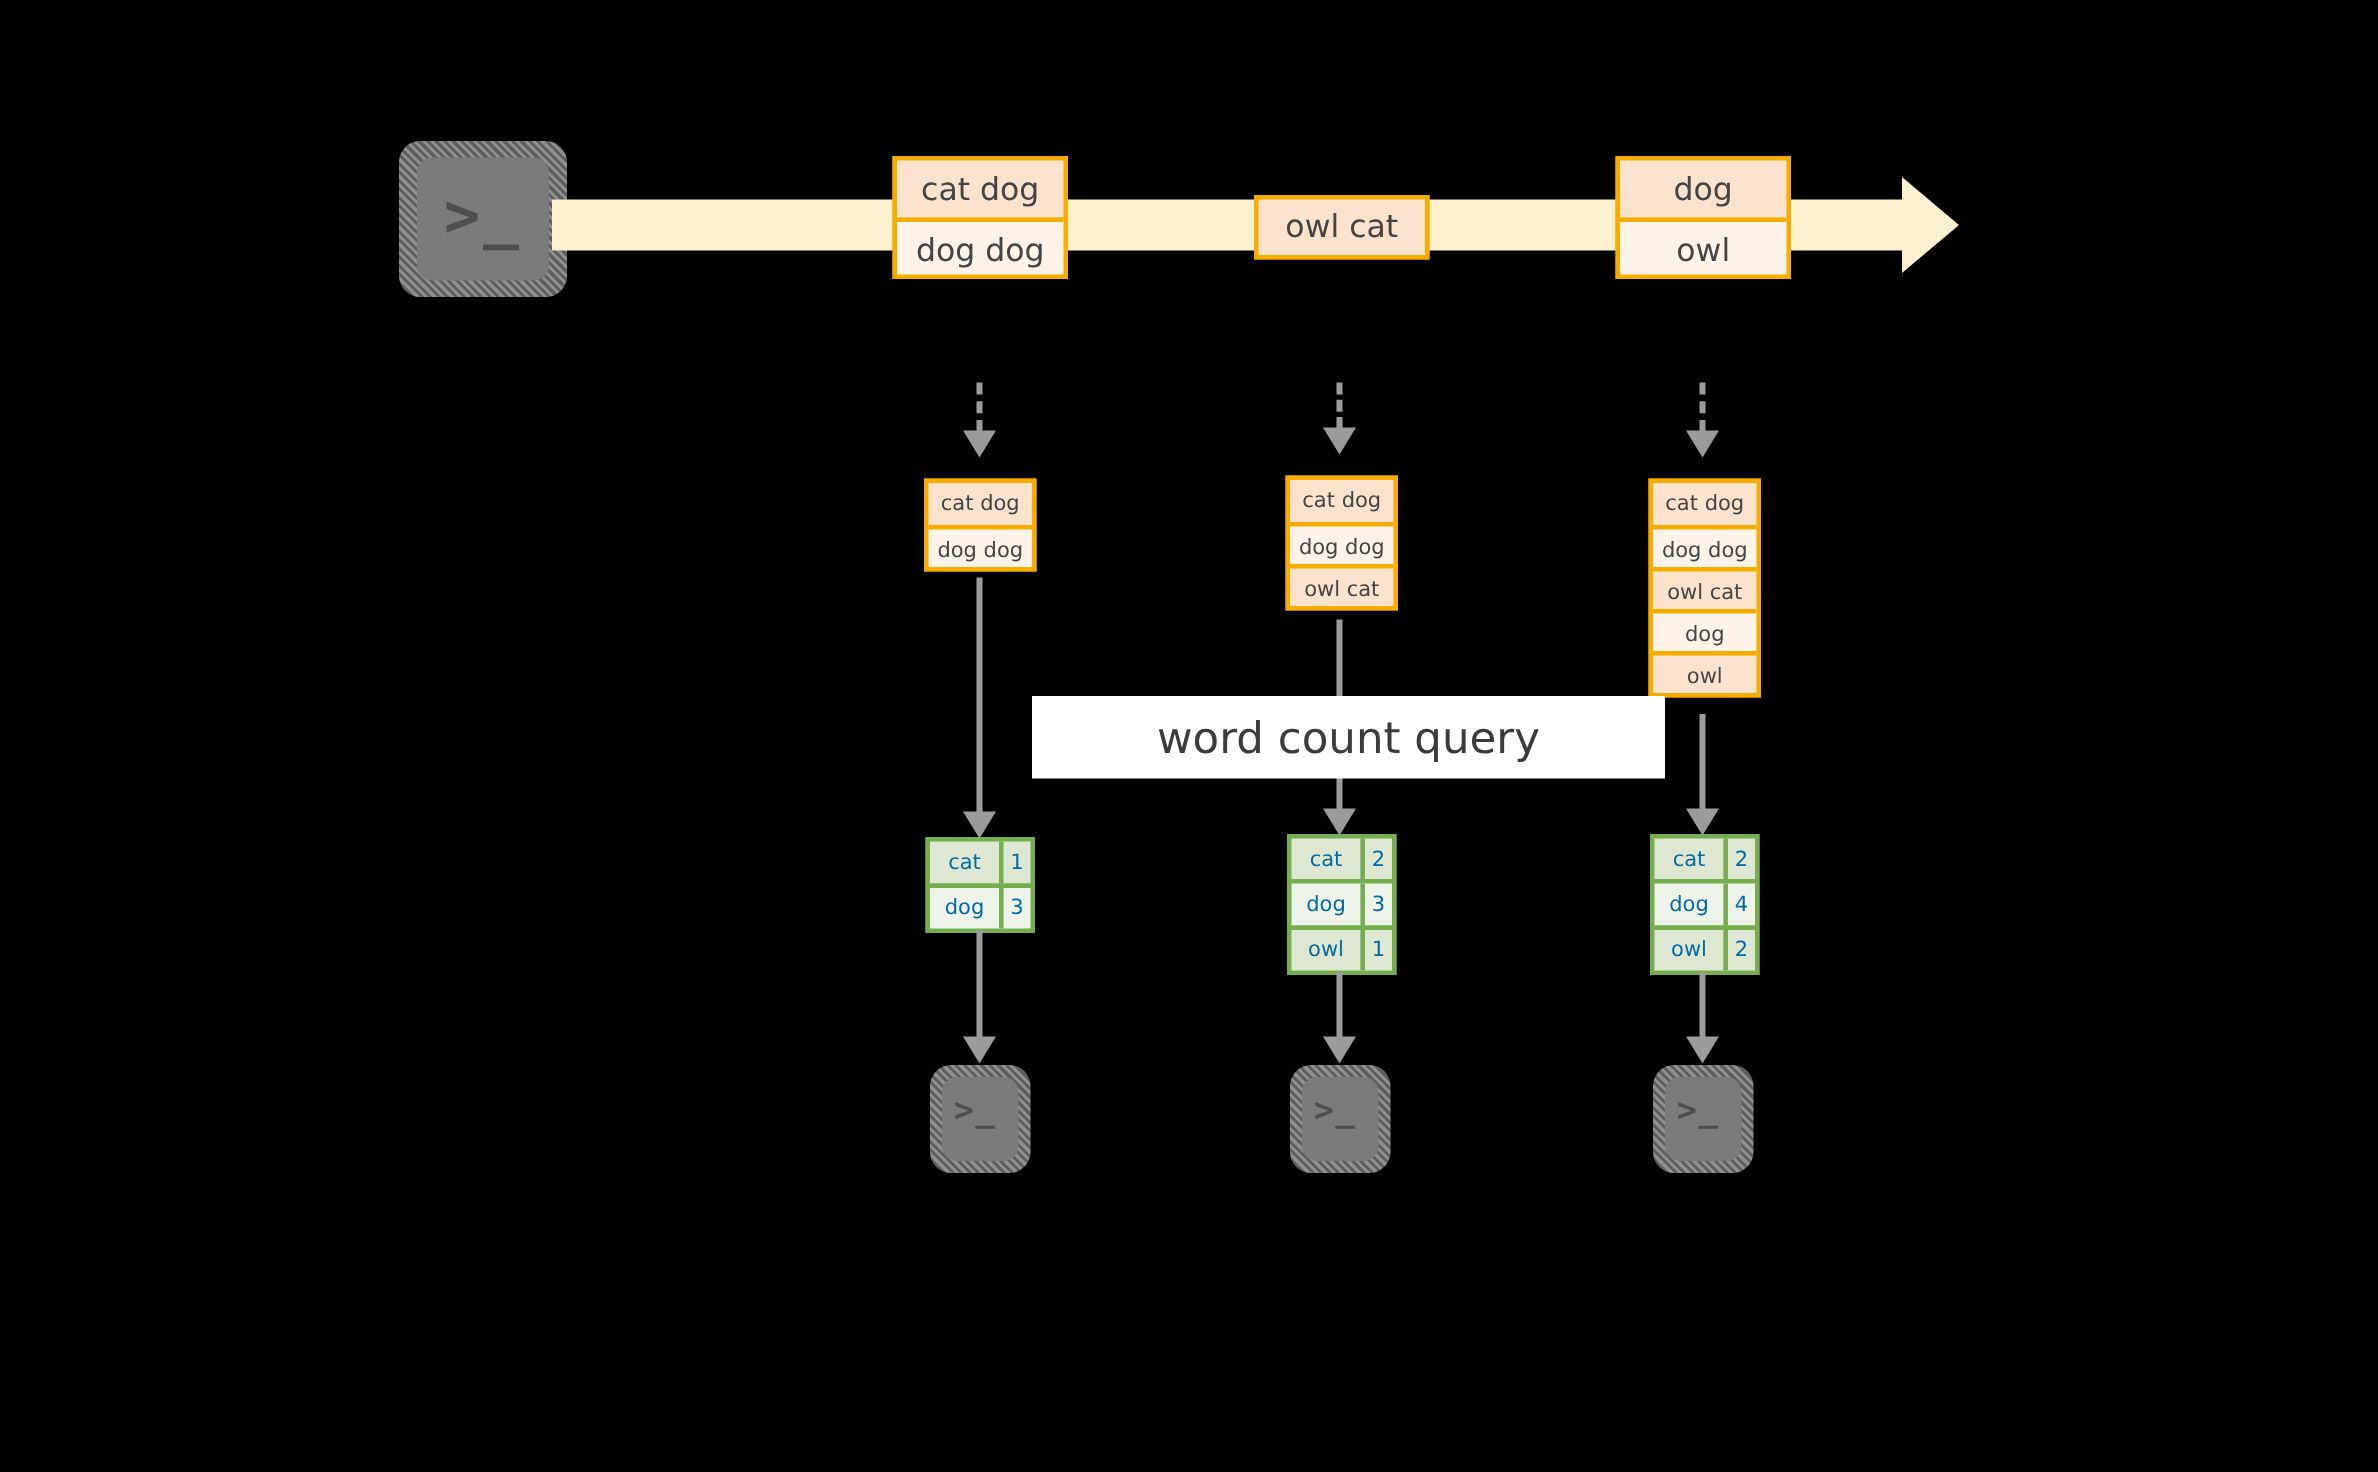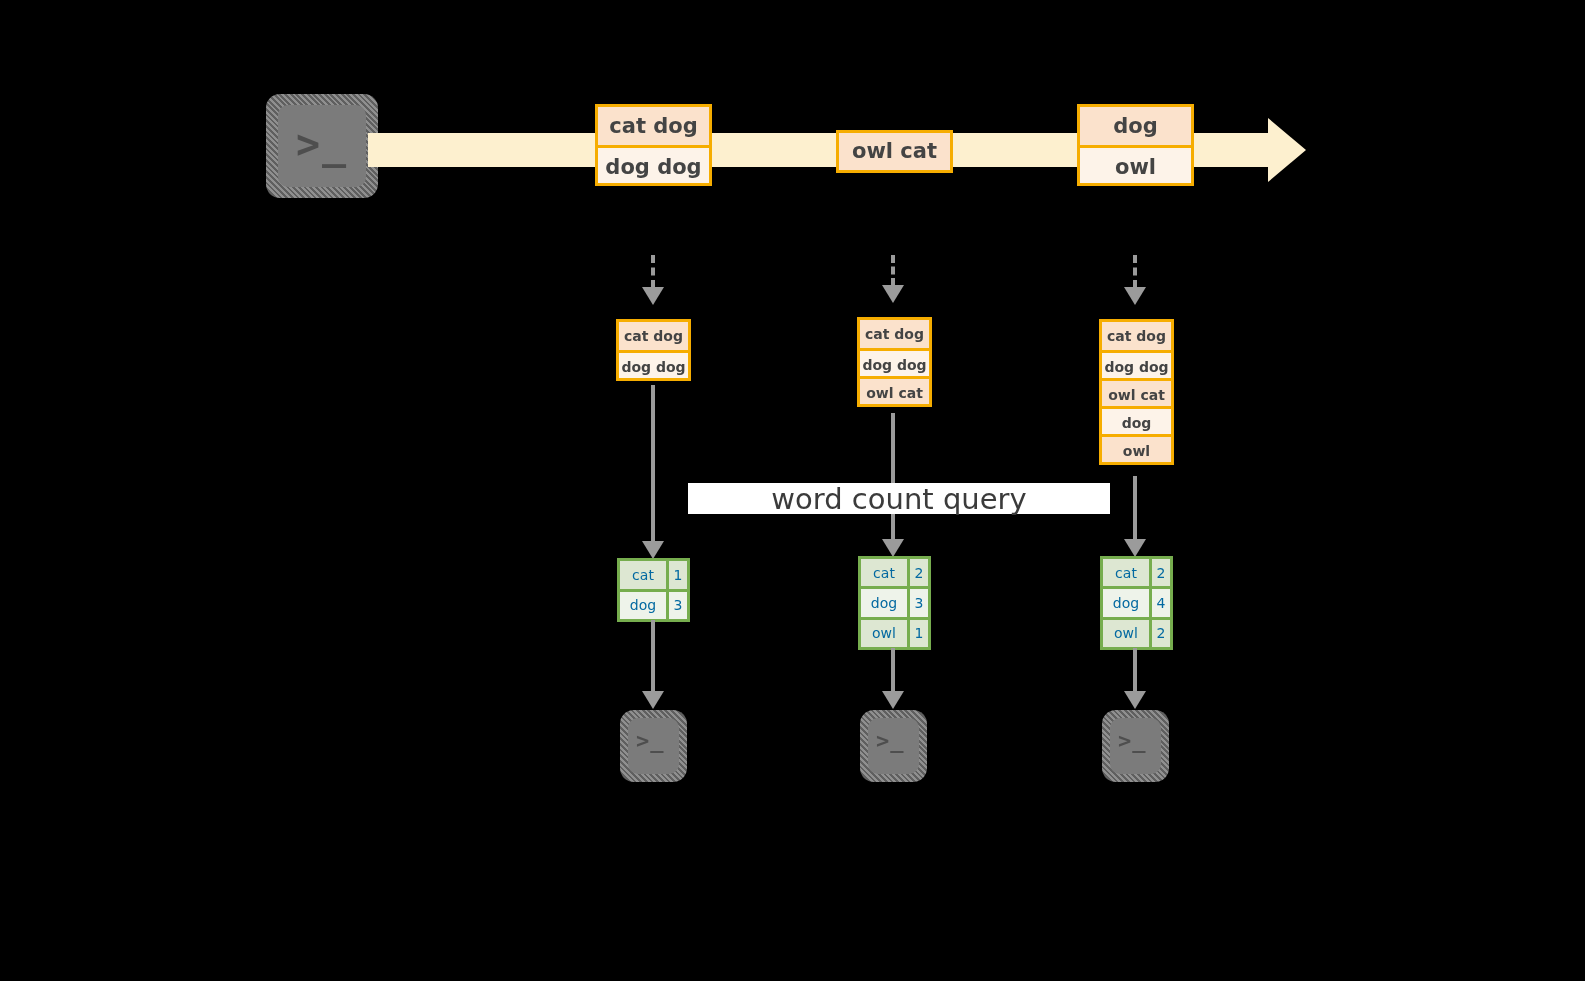--- a/index.html
+++ b/index.html
@@ -18,21 +18,21 @@
        font-family:"DejaVu Sans Mono","Liberation Mono",monospace;}
 
   
   .flow-shaft{position:absolute;background:#fdf0cf;}
   .flow-head{position:absolute;width:0;height:0;
        border-top:32px solid transparent;border-bottom:32px solid transparent;
        border-left:38px solid #fdf0cf;}
 
   
   .ostack{position:absolute;box-sizing:border-box;border:3px solid #f6ad00;
-       background:#f6ad00;font-weight:bold;}
+       background:#f6ad00;}
   .ostack .row{box-sizing:border-box;width:100%;color:#444;text-align:center;
        white-space:nowrap;overflow:hidden;}
   .ostack .row.dark{background:#fbe2cc;}
   .ostack .row.light{background:#fdf3e9;}
   .ostack .row + .row{border-top:3px solid #f6ad00;}
 
   
   .gtable{position:absolute;box-sizing:border-box;border:3px solid #76ad4e;
        background:#76ad4e;display:flex;flex-direction:column;}
   .gtable .grow{display:flex;flex:1 1 auto;}
@@ -181,17 +181,17 @@
 
   <div class="vline" style="left:1133px;top:648px;height:44px;"></div>
   <div class="vhead" style="left:1124px;top:691px;"></div>
 
   <div class="term" style="left:1102px;top:710px;width:67px;height:72px;">
     <div class="ring"></div>
     <div class="face" style="left:8px;top:8px;right:8px;bottom:8px;"></div>
     <div class="glyph" style="left:16px;top:20px;font-size:22px;letter-spacing:1px;">&gt;_</div>
   </div>
 
-  <div class="caption" style="left:688px;top:483px;width:422px;height:31px;">
+  <div class="caption" style="left:688px;top:464px;width:422px;height:55px;">
     <span style="font-size:29px;">word count query</span>
   </div>
 
 </div>
 
 </body></html>

